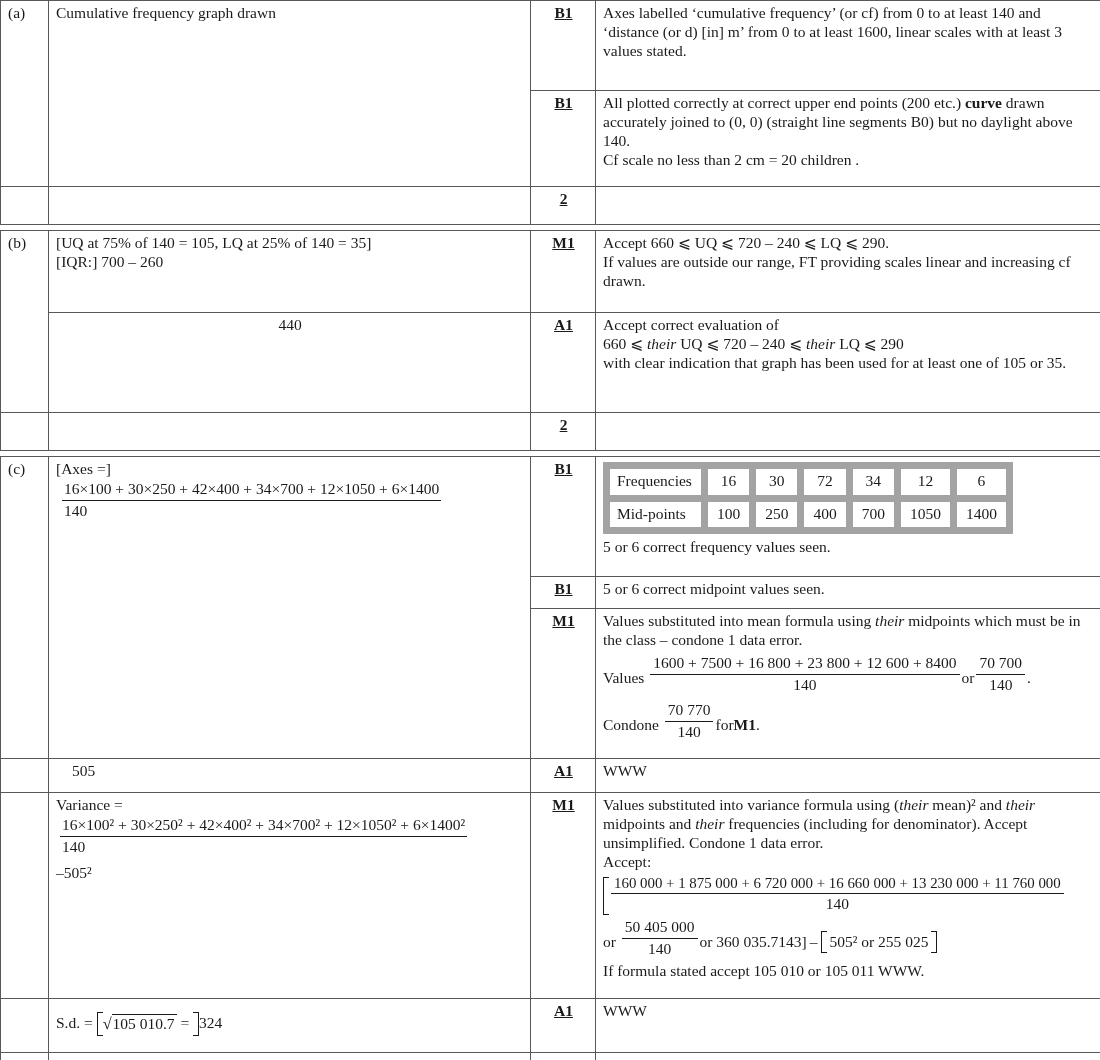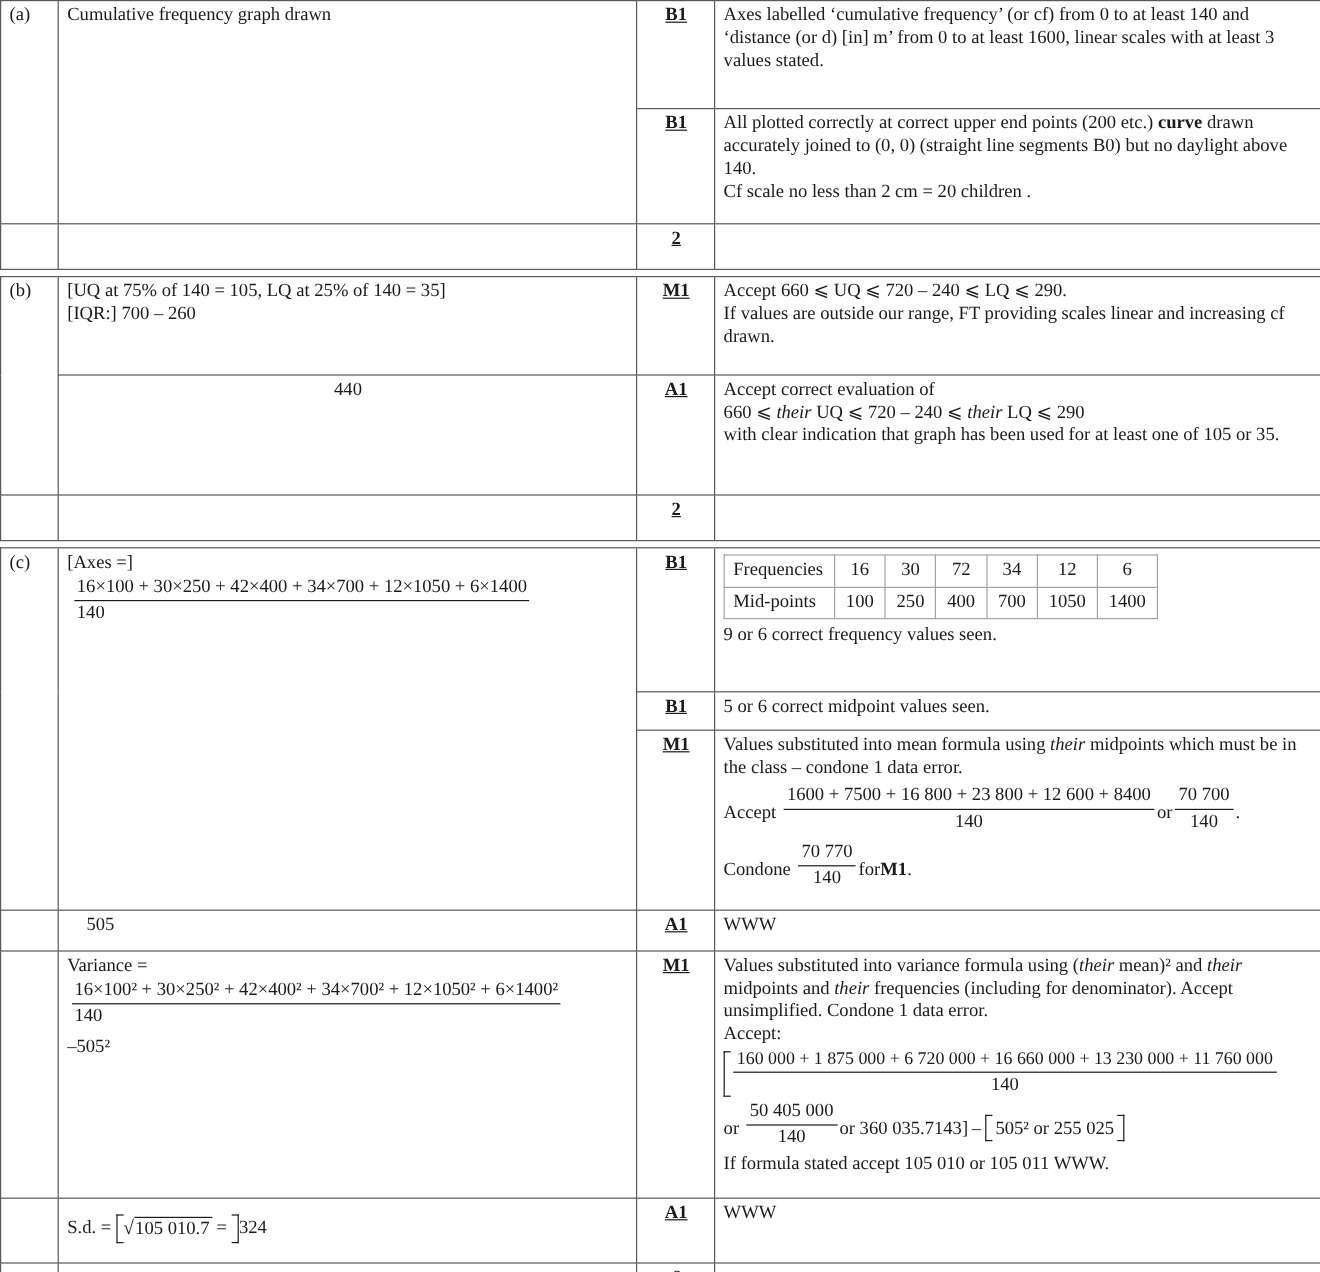--- a/index.html
+++ b/index.html
@@ -129,21 +129,21 @@
     padding: 0 2px 0 1px;
     display: inline-block;
   }
 
   
   table.freq {
     border-collapse: collapse;
     margin: 2px 0 4px 0;
   }
   table.freq td {
-    border: 1px solid #a3a3a3;
+    border: 7px solid #a3a3a3;
     padding: 3px 9px 4px 9px;
     text-align: center;
     vertical-align: middle;
     line-height: 1.2;
     white-space: nowrap;
   }
   table.freq td.rowhead {
     text-align: left;
     padding-left: 7px;
     padding-right: 9px;
@@ -255,33 +255,33 @@
             <td class="rowhead">Mid-points</td>
             <td>100</td>
             <td>250</td>
             <td>400</td>
             <td>700</td>
             <td>1050</td>
             <td>1400</td>
           </tr>
         </tbody>
       </table>
-      <span class="line">9 or 6 correct frequency values seen.</span>
+      <span class="line">5 or 6 correct frequency values seen.</span>
     </td>
   </tr>
   <tr>
     <td class="mark" style="height:24px;">B1</td>
     <td class="notes">5 or 6 correct midpoint values seen.</td>
   </tr>
   <tr>
     <td class="mark" style="height:142px;">M1</td>
     <td class="notes">
       <span class="line"><span>Values substituted into mean formula using </span><span class="ital">their</span><span> midpoints which must be in the class – condone 1 data error.</span></span>
       <span class="accept-row">
-        <span class="lbl">Accept</span>
+        <span class="lbl">Values</span>
         <span class="frac">
           <span class="num">1600 + 7500 + 16 800 + 23 800 + 12 600 + 8400</span>
           <span class="den">140</span>
         </span><span class="lbl">or</span><span class="frac">
           <span class="num">70 700</span>
           <span class="den">140</span>
         </span><span class="lbl">.</span>
       </span>
       <span class="condone-row">
         <span class="lbl">Condone</span>

